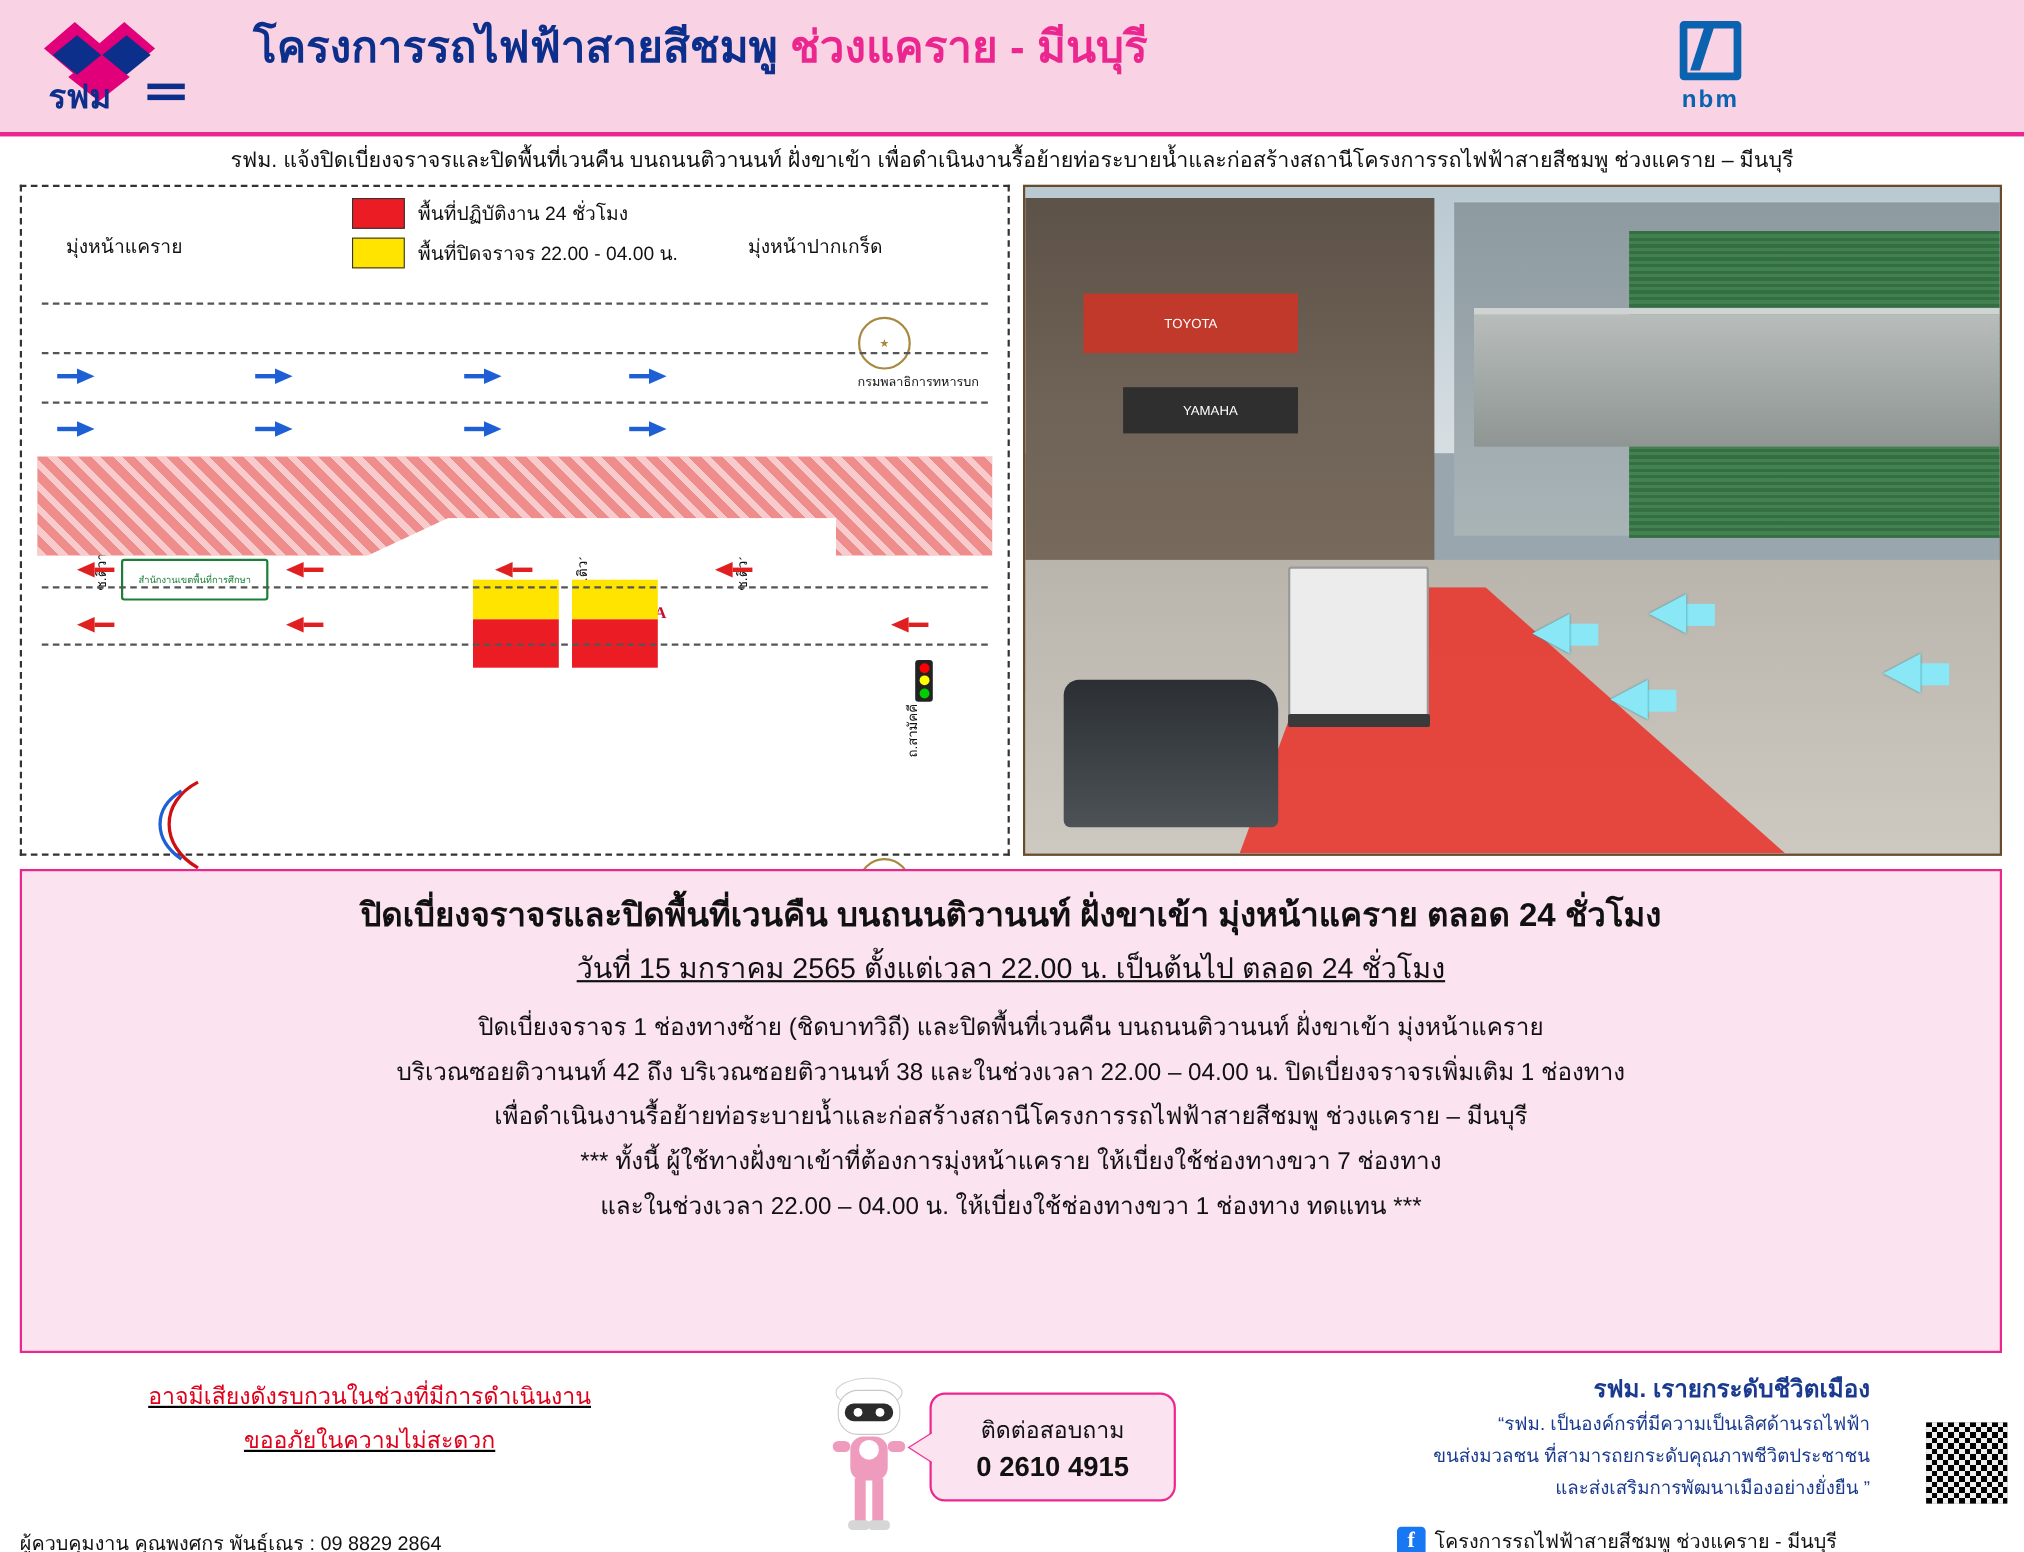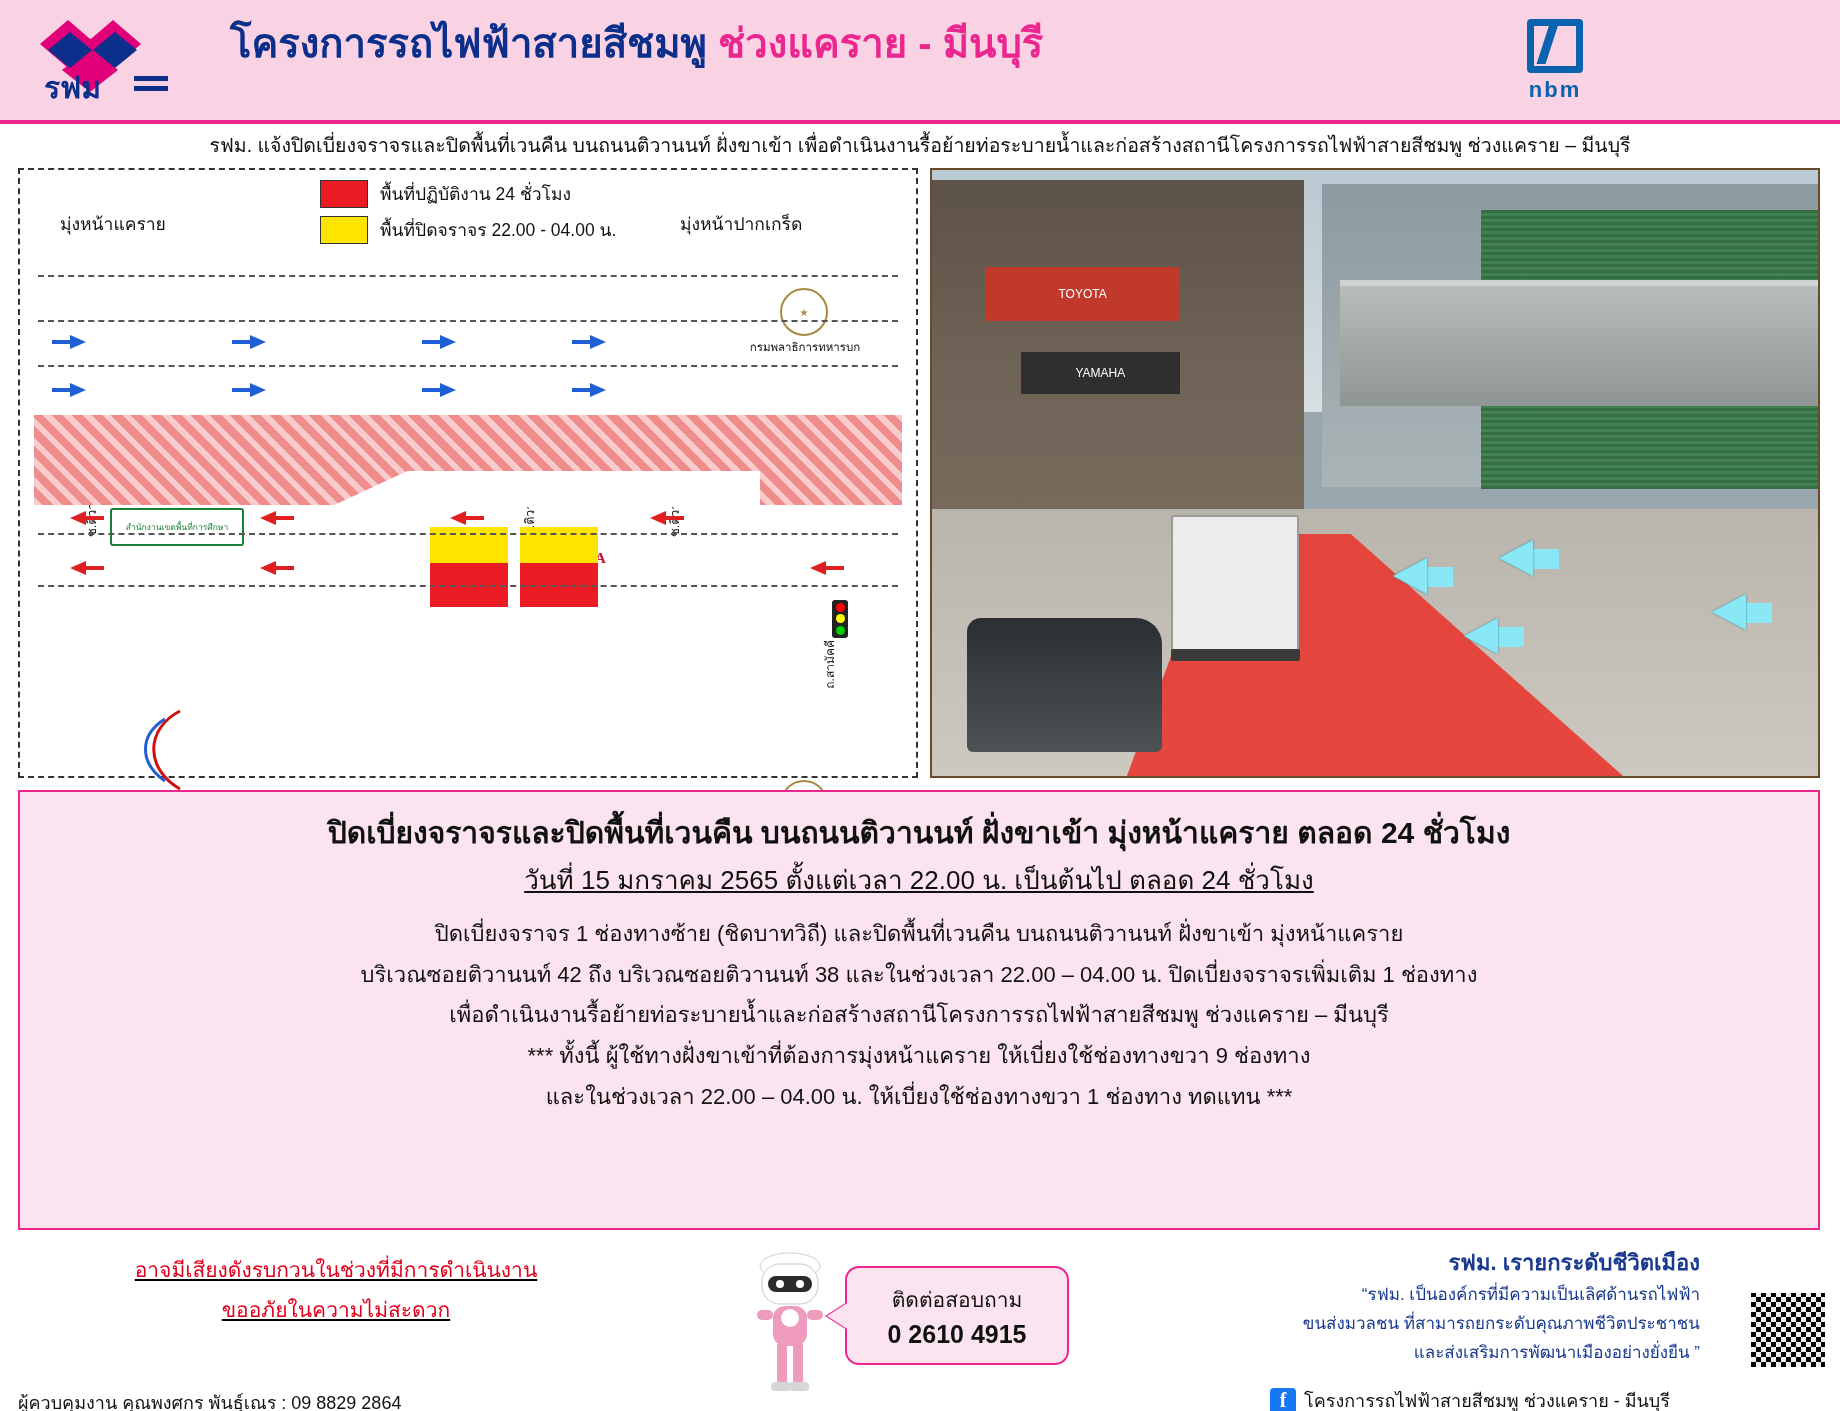--- a/index.html
+++ b/index.html
@@ -119,21 +119,21 @@
   .soi{
     position:absolute;font-size:12.5px;color:#111;
     writing-mode:vertical-rl;transform:rotate(180deg);
     white-space:nowrap;letter-spacing:0px;
   }
   .poi-circle{
     position:absolute;width:44px;height:44px;border-radius:50%;
     border:2px solid #a8893f;background:#fff;
     display:flex;align-items:center;justify-content:center;font-size:10px;color:#a8893f;
   }
-  .poi-label{position:absolute;font-size:11.5px;color:#111;text-align:center;white-space:nowrap;}
+  .poi-label{position:absolute;font-size:11.5px;color:#111;text-align:right;white-space:nowrap;}
   .honda-badge{
     position:absolute;left:530px;top:380px;font-size:15px;font-weight:bold;color:#c8102e;
     font-family:"Liberation Serif", serif;
   }
   .greenbox{
     position:absolute;left:90px;top:338px;width:130px;height:34px;
     border:2px solid #1a7f37;border-radius:3px;background:#fff;
     font-size:8.5px;color:#1a7f37;display:flex;align-items:center;justify-content:center;text-align:center;
   }
   .tlight{
@@ -446,21 +446,21 @@
         <span class="cy-arrow"></span>
     </div>
   </div>
 
   <div class="notice">
     <div class="n-line1">ปิดเบี่ยงจราจรและปิดพื้นที่เวนคืน บนถนนติวานนท์ ฝั่งขาเข้า มุ่งหน้าแคราย ตลอด 24 ชั่วโมง</div>
     <div class="n-line2">วันที่ 15 มกราคม 2565 ตั้งแต่เวลา 22.00 น. เป็นต้นไป ตลอด 24 ชั่วโมง</div>
     <div class="n-body">ปิดเบี่ยงจราจร 1 ช่องทางซ้าย (ชิดบาทวิถี) และปิดพื้นที่เวนคืน บนถนนติวานนท์ ฝั่งขาเข้า มุ่งหน้าแคราย</div>
     <div class="n-body" style="margin-top:0">บริเวณซอยติวานนท์ 42 ถึง บริเวณซอยติวานนท์ 38 และในช่วงเวลา 22.00 – 04.00 น. ปิดเบี่ยงจราจรเพิ่มเติม 1 ช่องทาง</div>
     <div class="n-body" style="margin-top:0">เพื่อดำเนินงานรื้อย้ายท่อระบายน้ำและก่อสร้างสถานีโครงการรถไฟฟ้าสายสีชมพู ช่วงแคราย – มีนบุรี</div>
-    <div class="n-body" style="margin-top:0">*** ทั้งนี้ ผู้ใช้ทางฝั่งขาเข้าที่ต้องการมุ่งหน้าแคราย ให้เบี่ยงใช้ช่องทางขวา 9 ช่องทาง</div>
+    <div class="n-body" style="margin-top:0">*** ทั้งนี้ ผู้ใช้ทางฝั่งขาเข้าที่ต้องการมุ่งหน้าแคราย ให้เบี่ยงใช้ช่องทางขวา 7 ช่องทาง</div>
     <div class="n-body" style="margin-top:0">และในช่วงเวลา 22.00 – 04.00 น. ให้เบี่ยงใช้ช่องทางขวา 1 ช่องทาง ทดแทน ***</div>
   </div>
 
   <div class="footer">
     <div class="foot-left">
       <div class="l1">อาจมีเสียงดังรบกวนในช่วงที่มีการดำเนินงาน</div>
       <div class="l2">ขออภัยในความไม่สะดวก</div>
     </div>
     <div class="supervisor">ผู้ควบคุมงาน คุณพงศกร พันธุ์เณร : 09 8829 2864</div>
 

